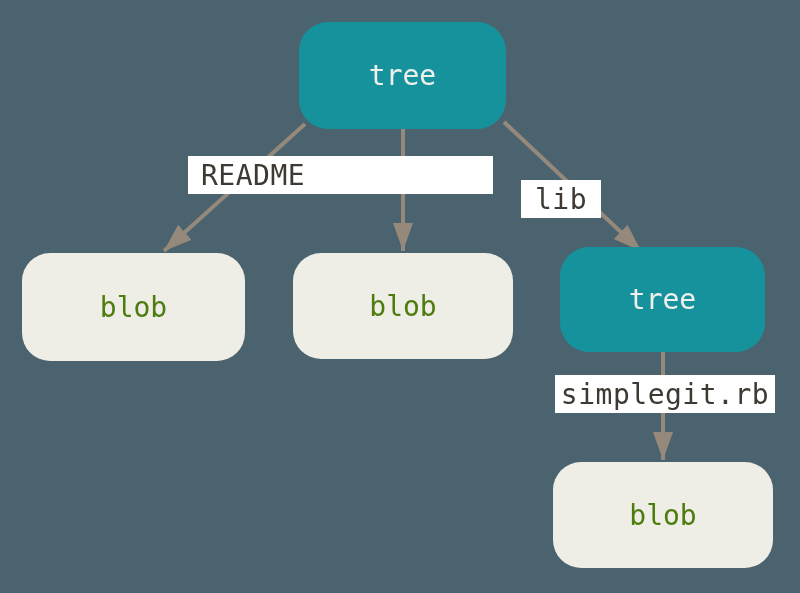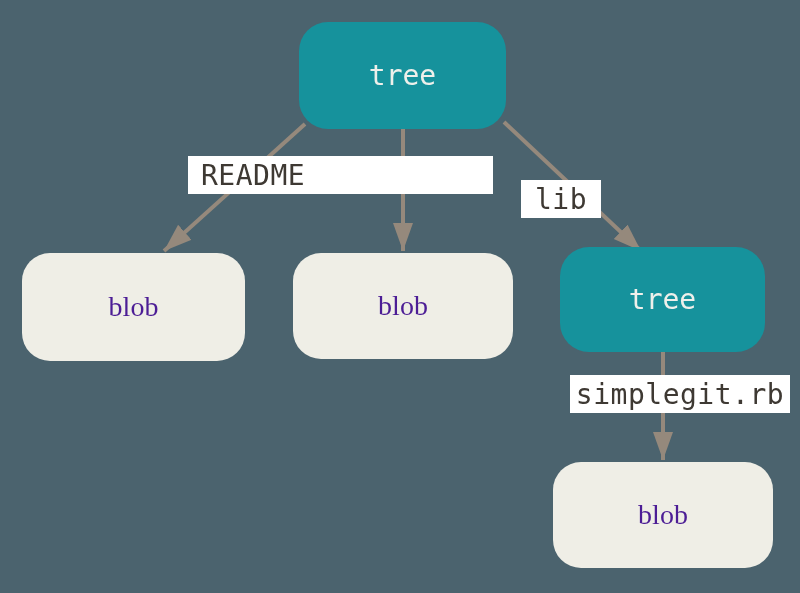--- a/index.html
+++ b/index.html
@@ -43,43 +43,42 @@
     justify-content: flex-start;
   }
   .edge-label-lib {
     left: 521px;
     top: 156px;
     width: 80px;
     justify-content: center;
     margin-top: 24px;
   }
   .edge-label-simplegit {
-    left: 570px;
+    left: 555px;
     top: 375px;
     width: 220px;
     justify-content: center;
   }
   .node {
     position: absolute;
     z-index: 3;
     display: flex;
     align-items: center;
     justify-content: center;
     font-size: 28px;
   }
   .node-tree {
     background: #16929C;
     color: #EEF0EB;
     border-radius: 29px;
   }
   .node-blob {
     background: #EFEEE6;
-    color: #4c1d95;
+    color: #4d7c0f;
     border-radius: 28px;
-    font-family: Liberation Serif, serif;
   }
   .node-tree-root      { left: 299px; top: 22px;  width: 207px; height: 107px; }
   .node-blob-readme    { left: 22px;  top: 253px; width: 223px; height: 108px; }
   .node-blob-rakefile  { left: 293px; top: 253px; width: 220px; height: 106px; }
   .node-tree-lib       { left: 560px; top: 247px; width: 205px; height: 105px; }
   .node-blob-simplegit { left: 553px; top: 462px; width: 220px; height: 106px; }
 </style>
 </head>
 <body>
 

